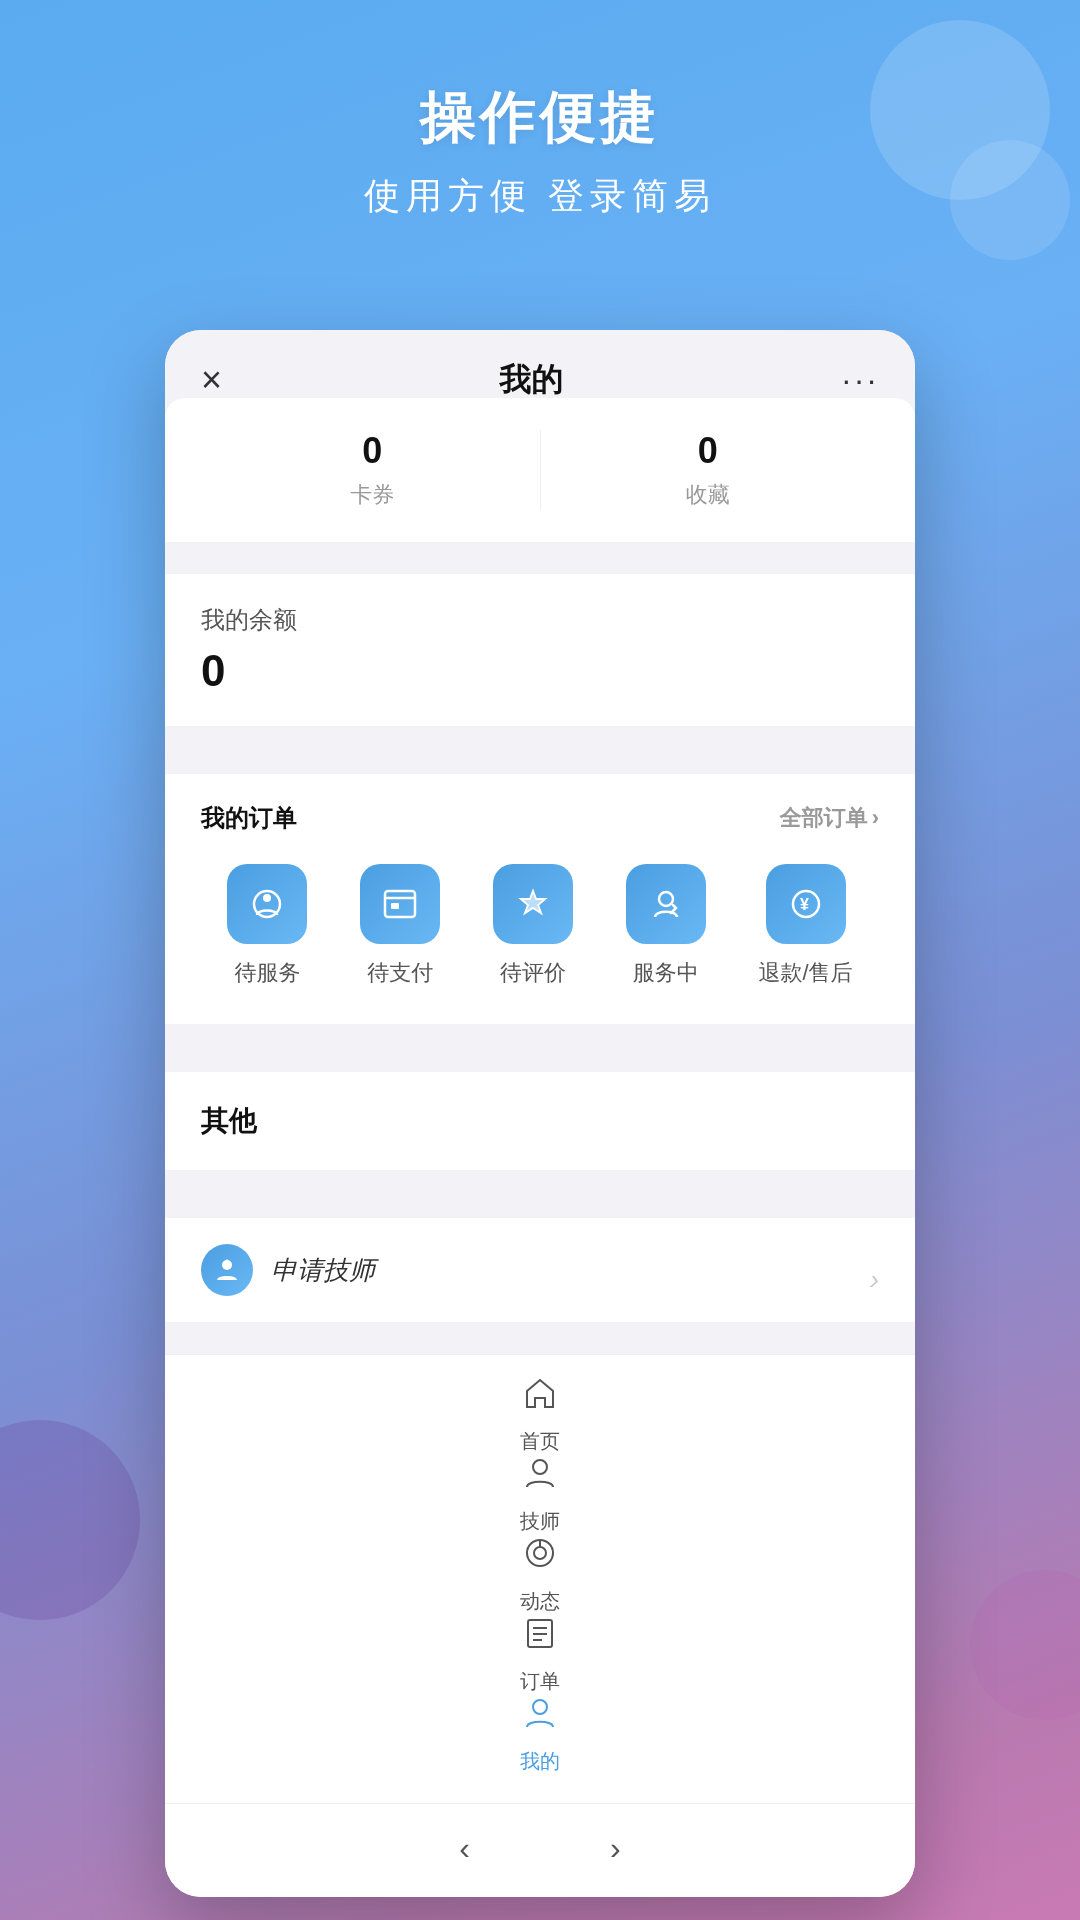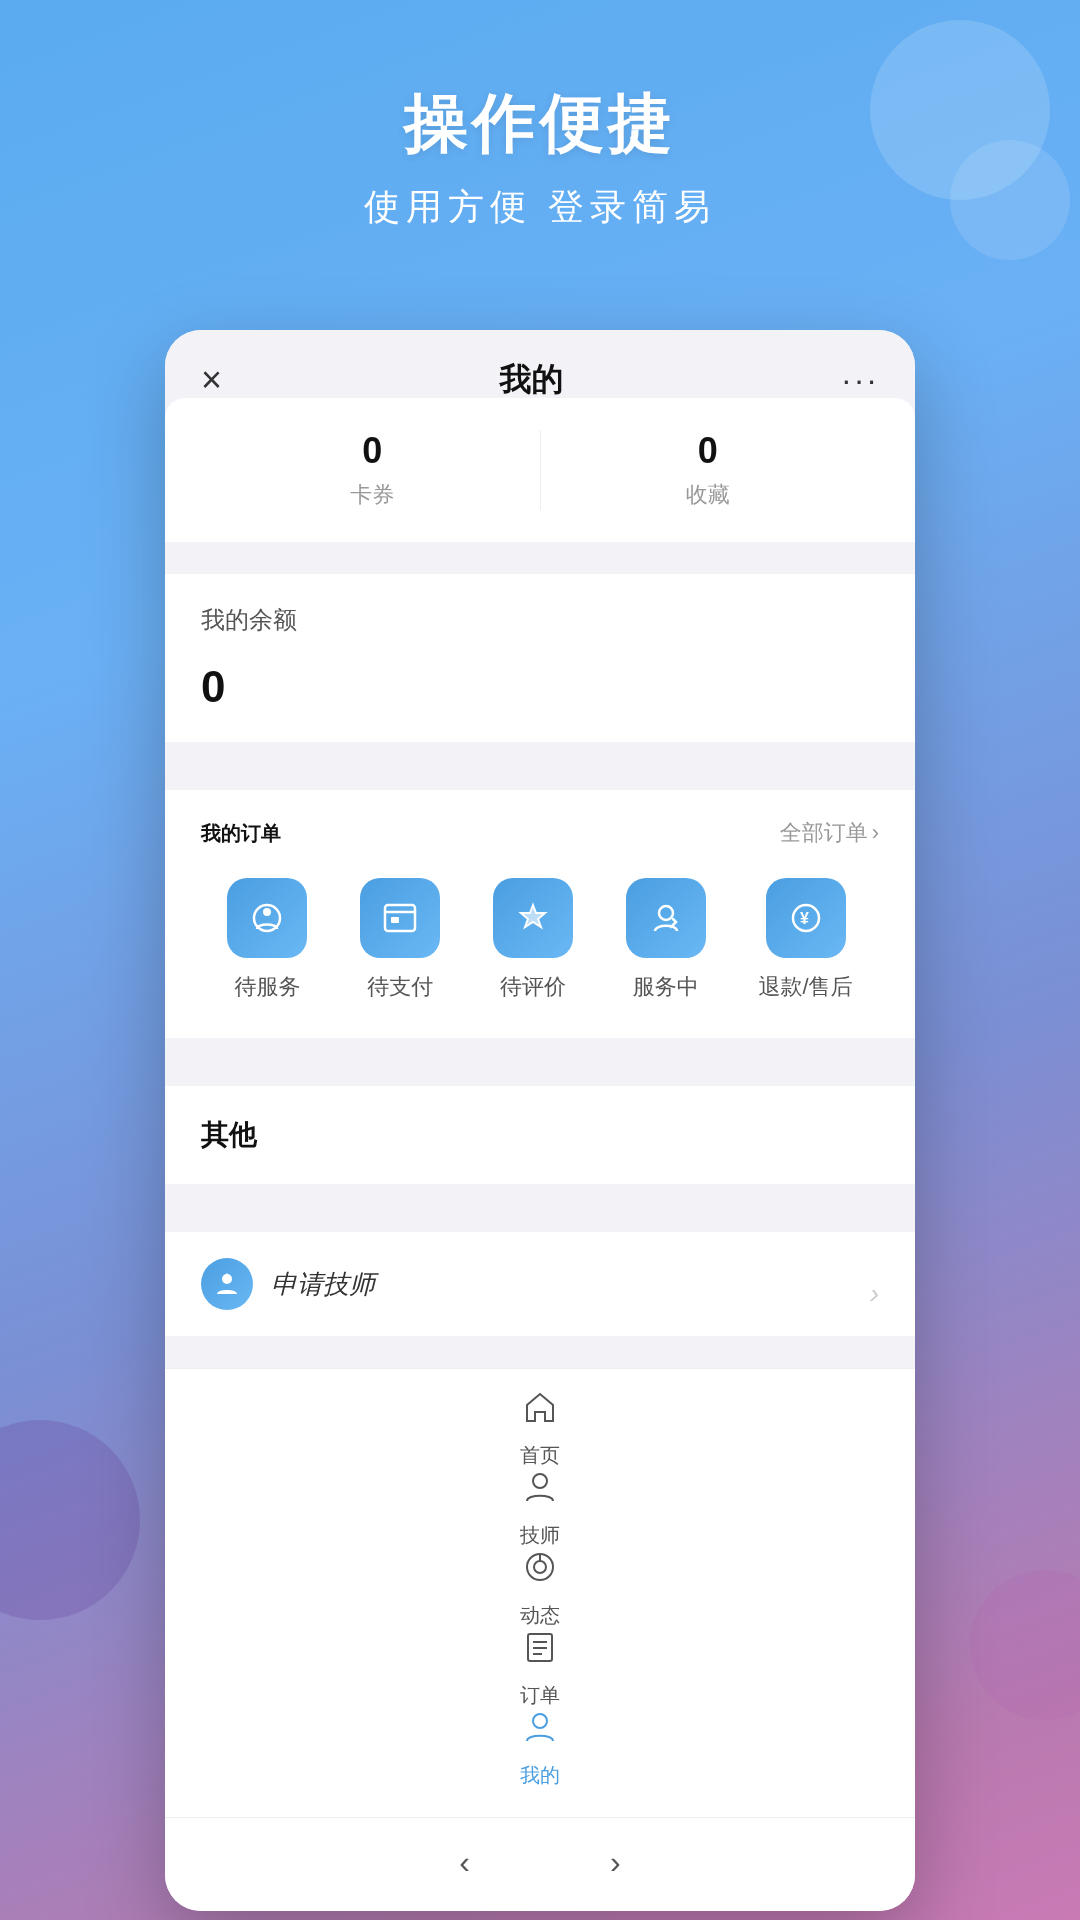--- a/index.html
+++ b/index.html
@@ -54,21 +54,21 @@
 
     
     .header-section {
       text-align: center;
       padding-top: 80px;
       padding-bottom: 50px;
       position: relative;
       z-index: 2;
     }
     .header-title {
-      font-size: 64px;
+      font-size: 56px;
       font-weight: 800;
       color: #fff;
       letter-spacing: 4px;
       text-shadow: 0 2px 8px rgba(0,0,0,0.1);
       text-align: center;
     }
     .header-subtitle {
       font-size: 36px;
       color: #fff;
       margin-top: 16px;
@@ -197,21 +197,21 @@
       margin: 16px 0;
       padding: 30px 36px;
       display: flex;
       align-items: center;
       justify-content: space-between;
     }
     .balance-left {}
     .balance-title {
       font-size: 24px;
       color: #555;
-      margin-bottom: 26px;
+      margin-bottom: 10px;
       text-align: right;
     }
     .balance-amount {
       font-size: 44px;
       font-weight: 700;
       color: #111;
     }
     .recharge-btn {
       background: linear-gradient(135deg, #4a9ee0, #6ab8f5);
       color: #fff;
@@ -229,30 +229,31 @@
       margin: 16px 0;
       padding: 28px 36px 36px;
     }
     .orders-header {
       display: flex;
       justify-content: space-between;
       align-items: center;
       margin-bottom: 30px;
     }
     .orders-title {
-      font-size: 20px;
+      font-size: 24px;
       font-weight: 600;
       color: #111;
     }
     .orders-all {
       font-size: 22px;
       color: #999;
       display: flex;
       align-items: center;
       gap: 4px;
+      font-weight: bold;
     }
     .orders-icons {
       display: flex;
       justify-content: space-around;
     }
     .order-item {
       display: flex;
       flex-direction: column;
       align-items: center;
       gap: 14px;

